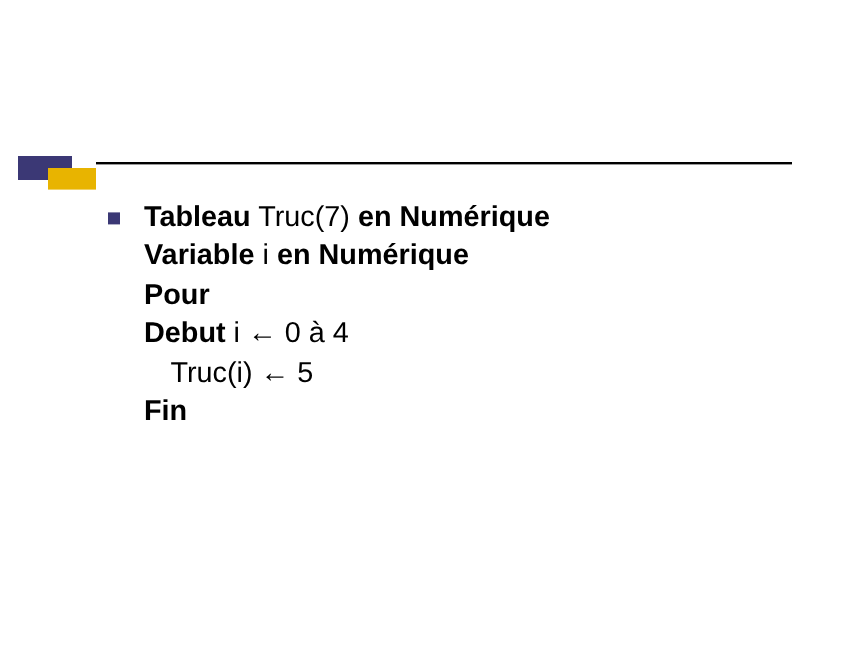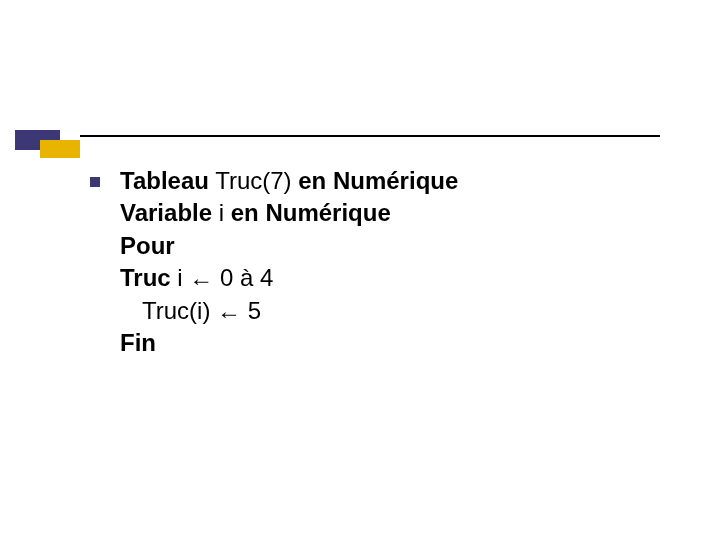--- a/index.html
+++ b/index.html
@@ -74,19 +74,19 @@
   <div class="deco-yellow"></div>
   <div class="hline"></div>
 
   <div class="content">
     <div class="bullet-row">
       <div class="bullet"></div>
       <div class="code">
         <div><span class="b">Tableau</span><span> Truc(7) </span><span class="b">en Numérique</span></div>
         <div><span class="b">Variable</span><span> i </span><span class="b">en Numérique</span></div>
         <div><span class="b">Pour</span></div>
-        <div><span class="b">Truc</span><span> i ← 0 à 4</span></div>
+        <div><span class="b">Debut</span><span> i ← 0 à 4</span></div>
         <div class="indent1"><span>Truc(i) ← 5</span></div>
         <div><span class="b">Fin</span></div>
       </div>
     </div>
   </div>
 </div>
 
 </body></html>

